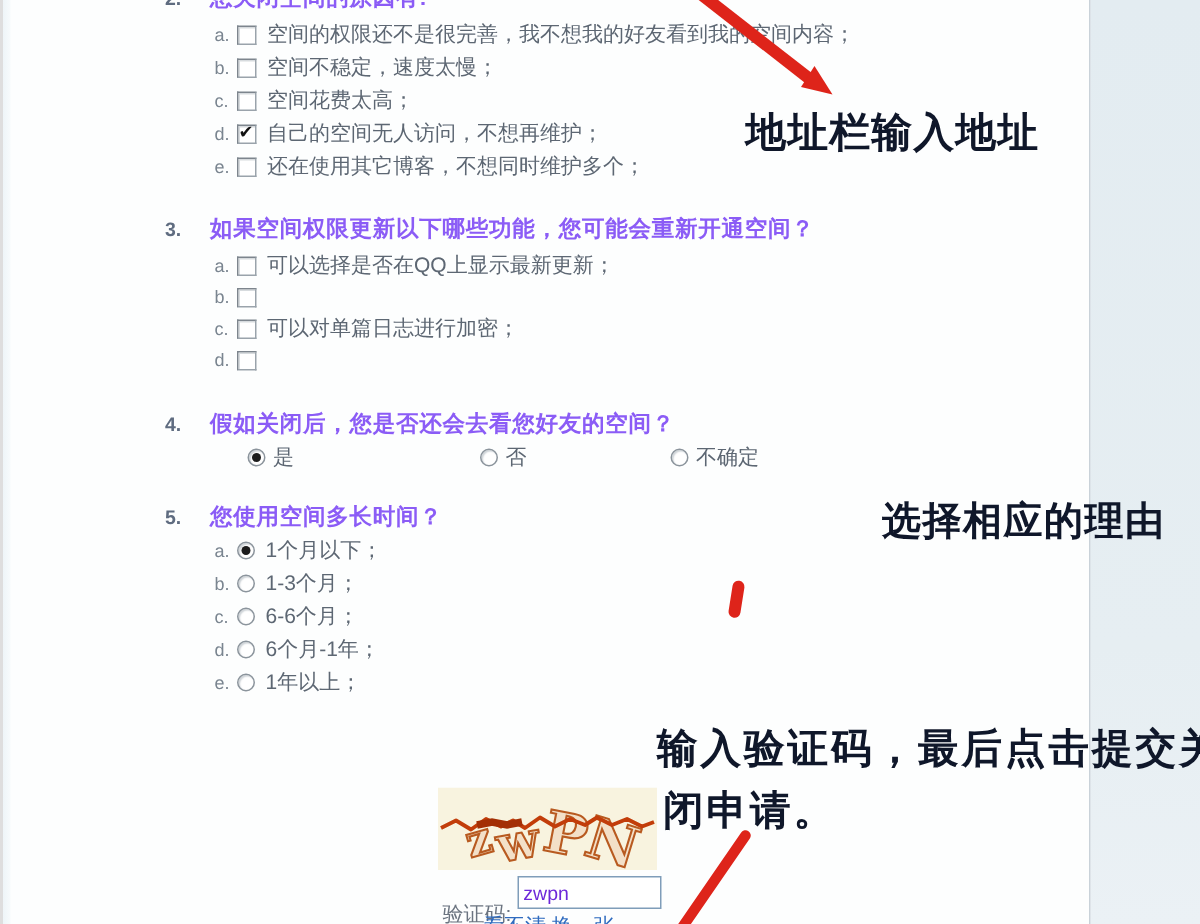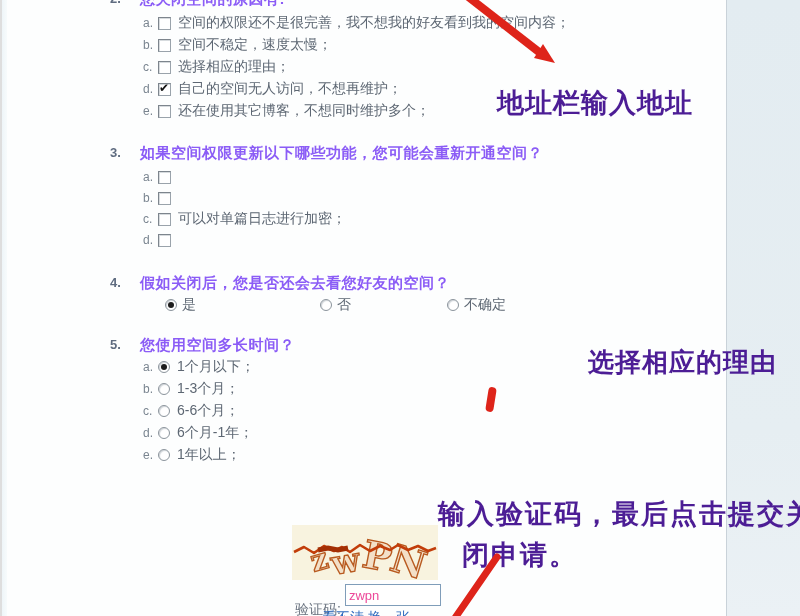--- a/index.html
+++ b/index.html
@@ -43,26 +43,26 @@
   .mt24{margin-top:24px;} .mt25{margin-top:25px;} .mt22{margin-top:22px;}
   .mt7{margin-top:7px;} .mt5{margin-top:5px;}
   .q5 .opt{margin-bottom:6px;}
 
   
   .captcha-area{margin-top:62px;}
   .captcha-img{display:block;margin-left:182px;width:146px;height:55px;}
   .vrow{display:flex;align-items:center;margin:5px 0 0 185px;height:20px;}
   .vlabel{color:#6b7480;font-size:14px;margin-top:30px;}
   .vinput{width:88px;height:18px;margin-left:4px;border:1px solid #7f9db9;
-    font-size:13px;color:#ec4899;padding:1px 3px;font-family:"Liberation Sans",sans-serif;}
+    font-size:13px;color:#6d28d9;padding:1px 3px;font-family:"Liberation Sans",sans-serif;}
   .vlink{margin:4px 0 0 212px;color:#2f6bbf;font-size:14px;cursor:pointer;}
 
   
-  .anno{position:absolute;color:#4c1d95;font-weight:bold;white-space:nowrap;
-    font-family:"Liberation Sans","DejaVu Sans",sans-serif;z-index:30;margin-top:15px;}
+  .anno{position:absolute;color:#0f172a;font-weight:bold;white-space:nowrap;
+    font-family:"Liberation Sans","DejaVu Sans",sans-serif;z-index:30;}
   .anno-svg{position:absolute;z-index:30;overflow:visible;}
   .tick{position:absolute;left:487px;top:387px;width:8px;height:25px;background:#de241a;
     border-radius:4px;transform:rotate(9deg);z-index:30;}
 </style>
 </head>
 <body>
 
 <div id="stage">
 
   <div class="left-strip"></div>
@@ -81,21 +81,21 @@
         <span class="lbl">空间的权限还不是很完善，我不想我的好友看到我的空间内容；</span>
       </div>
       <div class="opt">
         <span class="marker">b.</span>
         <span class="cb"></span>
         <span class="lbl">空间不稳定，速度太慢；</span>
       </div>
       <div class="opt">
         <span class="marker">c.</span>
         <span class="cb"></span>
-        <span class="lbl">选择相应的理由；</span>
+        <span class="lbl">空间花费太高；</span>
       </div>
       <div class="opt">
         <span class="marker">d.</span>
         <span class="cb on"></span>
         <span class="lbl">自己的空间无人访问，不想再维护；</span>
       </div>
       <div class="opt">
         <span class="marker">e.</span>
         <span class="cb"></span>
         <span class="lbl">还在使用其它博客，不想同时维护多个；</span>
@@ -103,20 +103,21 @@
     </div>
 
     <div class="qh mt24">
       <span class="qnum">3.</span>
       <span class="qtext">如果空间权限更新以下哪些功能，您可能会重新开通空间？</span>
     </div>
     <div class="opts mt7">
       <div class="opt" style="margin-bottom:5px">
         <span class="marker">a.</span>
         <span class="cb"></span>
+        <span class="lbl">可以选择是否在QQ上显示最新更新；</span>
       </div>
       <div class="opt" style="margin-bottom:5px">
         <span class="marker">b.</span>
         <span class="cb"></span>
       </div>
       <div class="opt" style="margin-bottom:5px">
         <span class="marker">c.</span>
         <span class="cb"></span>
         <span class="lbl">可以对单篇日志进行加密；</span>
       </div>
@@ -202,19 +203,19 @@
     <polygon points="105,63 84,58 93,44" fill="#de241a"></polygon>
   </svg>
 
   <div class="anno" style="left:497px;top:70px;font-size:27px;letter-spacing:1px">地址栏输入地址</div>
 
   <div class="anno" style="left:588px;top:330px;font-size:26px;letter-spacing:1px">选择相应的理由</div>
 
   <div class="tick"></div>
 
   <div class="anno" style="left:438px;top:481px;font-size:27px;letter-spacing:2px">输入验证码，最后点击提交关</div>
-  <div class="anno" style="left:462px;top:522px;font-size:27px;letter-spacing:2px">闭申请。</div>
+  <div class="anno" style="left:442px;top:522px;font-size:27px;letter-spacing:2px">闭申请。</div>
 
   <svg class="anno-svg" style="left:445px;top:550px;width:62px;height:66px" viewBox="0 0 62 66">
     <line x1="52" y1="7" x2="10" y2="68" stroke="#de241a" stroke-width="7" stroke-linecap="round"></line>
   </svg>
 
 </div>
 
 </body></html>

